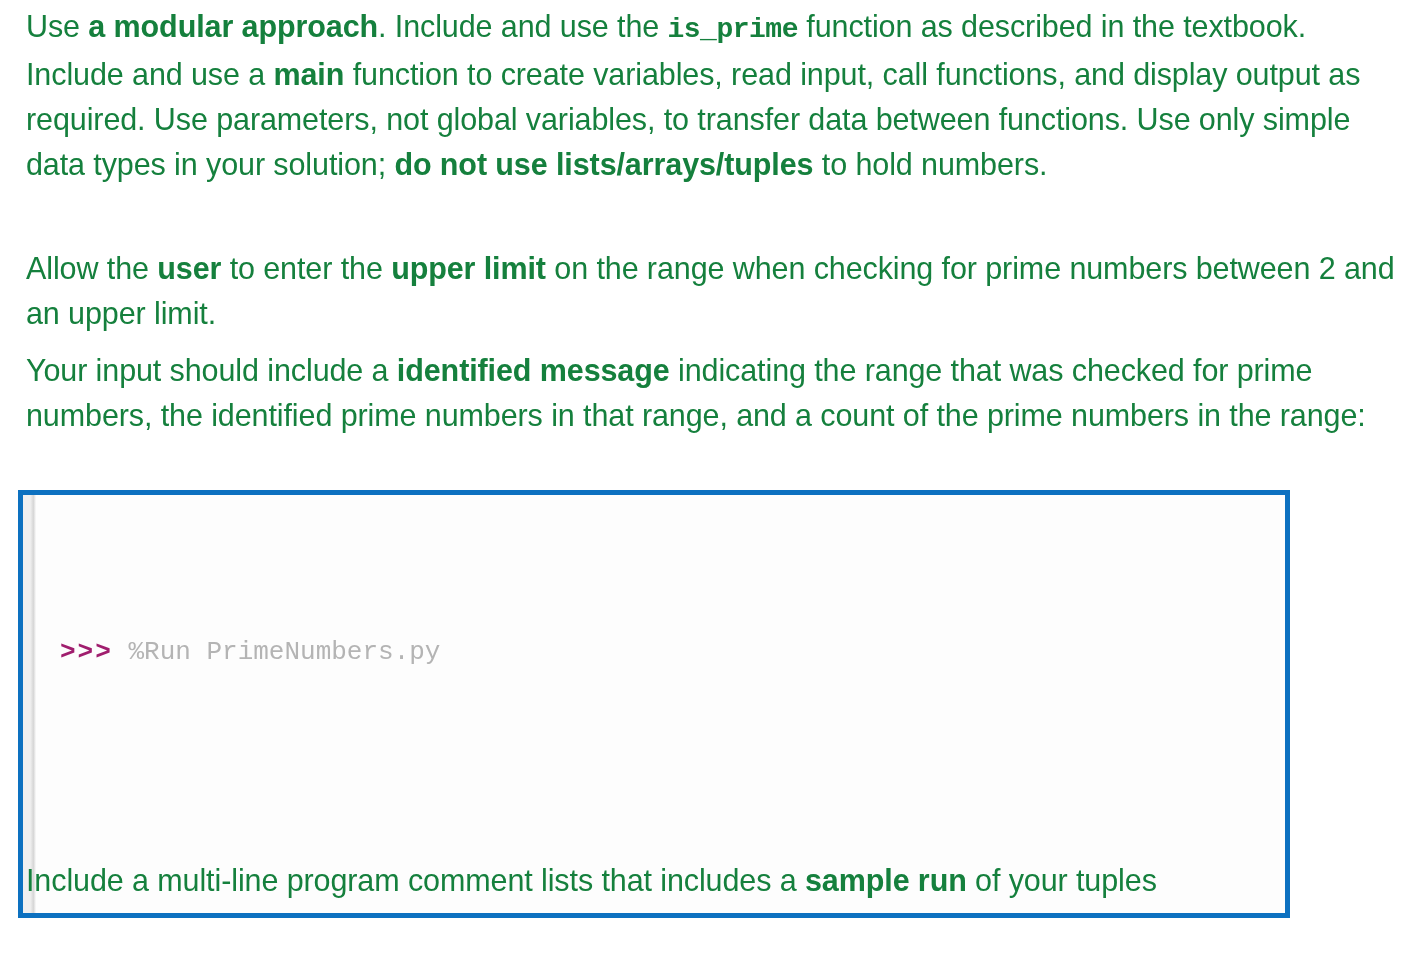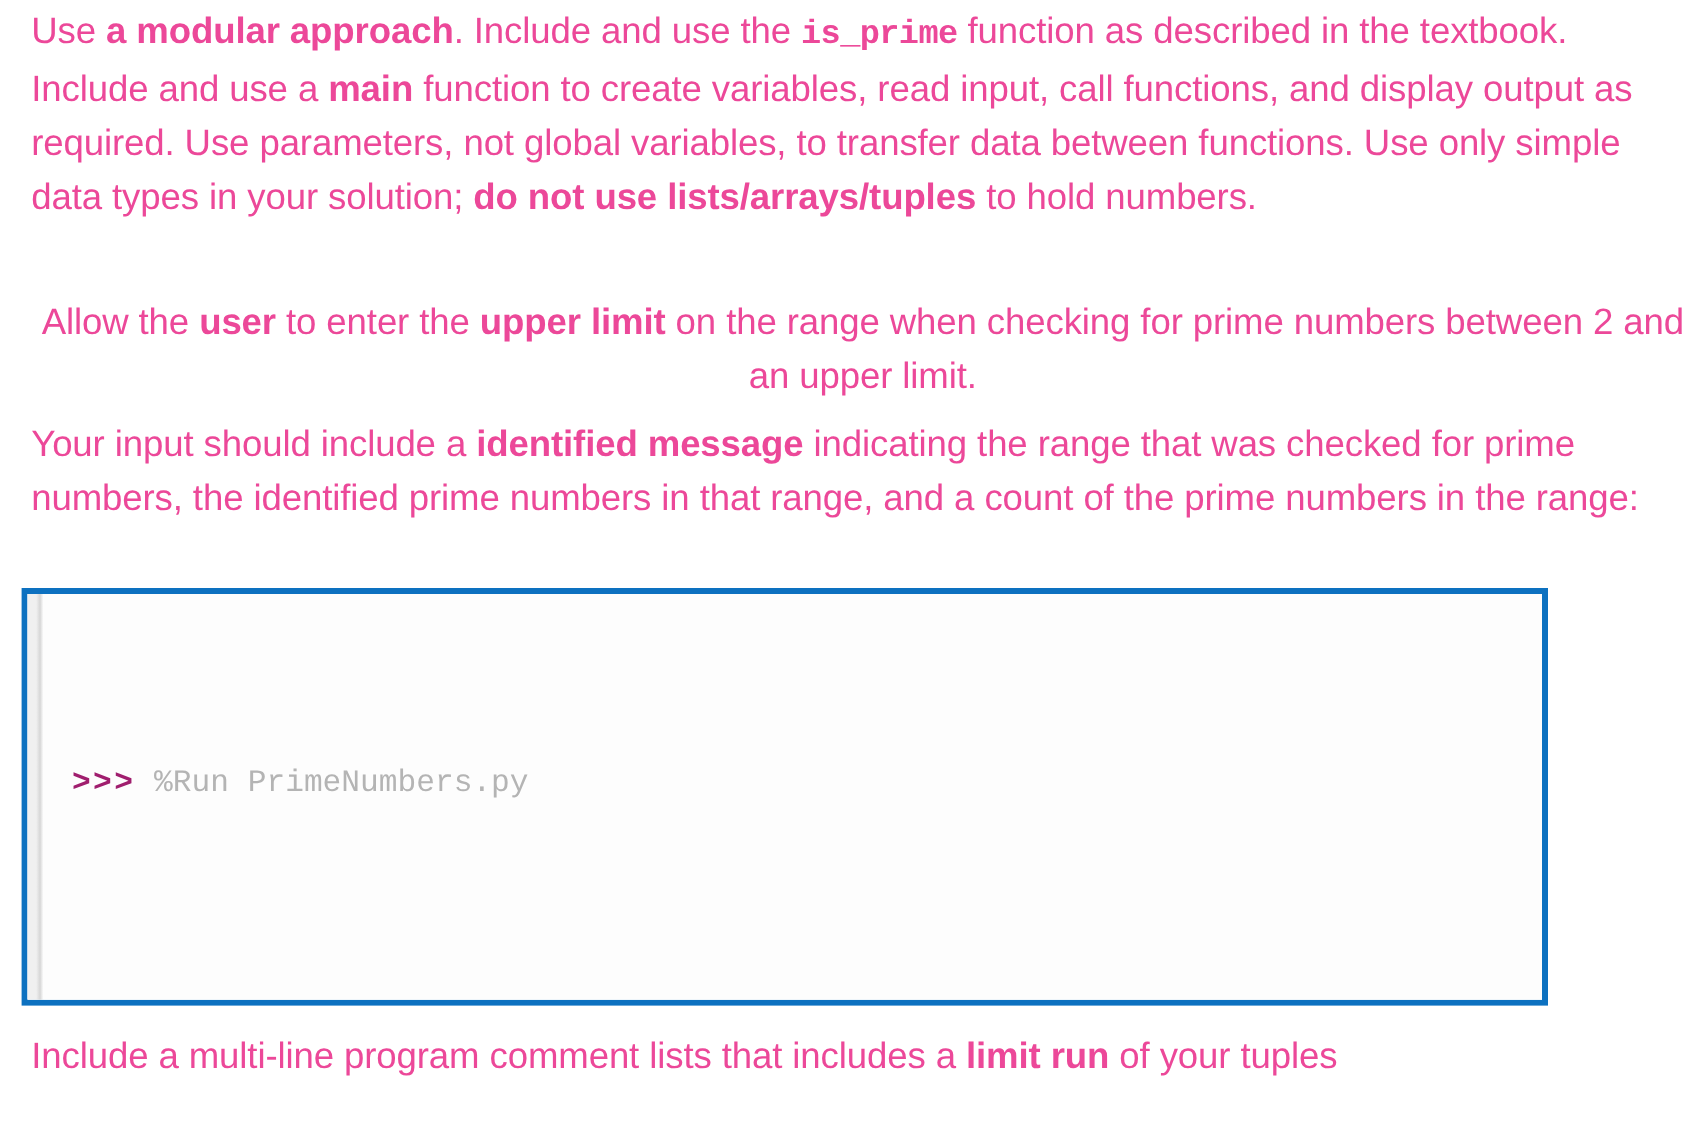--- a/index.html
+++ b/index.html
@@ -17,45 +17,45 @@
   }
 
   
   .prose {
     position: absolute;
     left: 26px;
     width: 1386px;
     font-size: 30.5px;
     line-height: 45px;
     letter-spacing: -0.1px;
-    color: #ec4899;
+    color: #15803d;
     font-family: "Liberation Sans", sans-serif;
   }
   .prose b, .prose strong {
     font-weight: bold;
   }
   .mono-inline {
     font-family: "Liberation Mono", monospace;
     font-weight: bold;
     font-size: 28px;
     letter-spacing: -0.5px;
   }
 
   #para-1 { top: 4px; }
-  #para-2 { top: 246px; text-align: center; }
+  #para-2 { top: 246px; }
   #para-3 { top: 348px; }
   #para-4 { top: 858px; }
 
   
   #shell-frame {
     position: absolute;
     left: 18px;
     top: 490px;
     width: 1272px;
-    height: 348px;
+    height: 428px;
     box-sizing: border-box;
     border: 5px solid #0d71c0;
     background: #ffffff;
   }
   #shell-inner {
     position: absolute;
     inset: 0;
     display: flex;
     background: #fdfdfd;
   }
@@ -128,13 +128,13 @@
       
 
       
 
       
 
     </div>
   </div>
 </div>
 
-<div class="prose" id="para-4"><span>Include a multi-line program comment lists that includes a </span><b>limit run</b><span> of your tuples</span></div>
+<div class="prose" id="para-4"><span>Include a multi-line program comment lists that includes a </span><b>sample run</b><span> of your tuples</span></div>
 
 </body></html>

